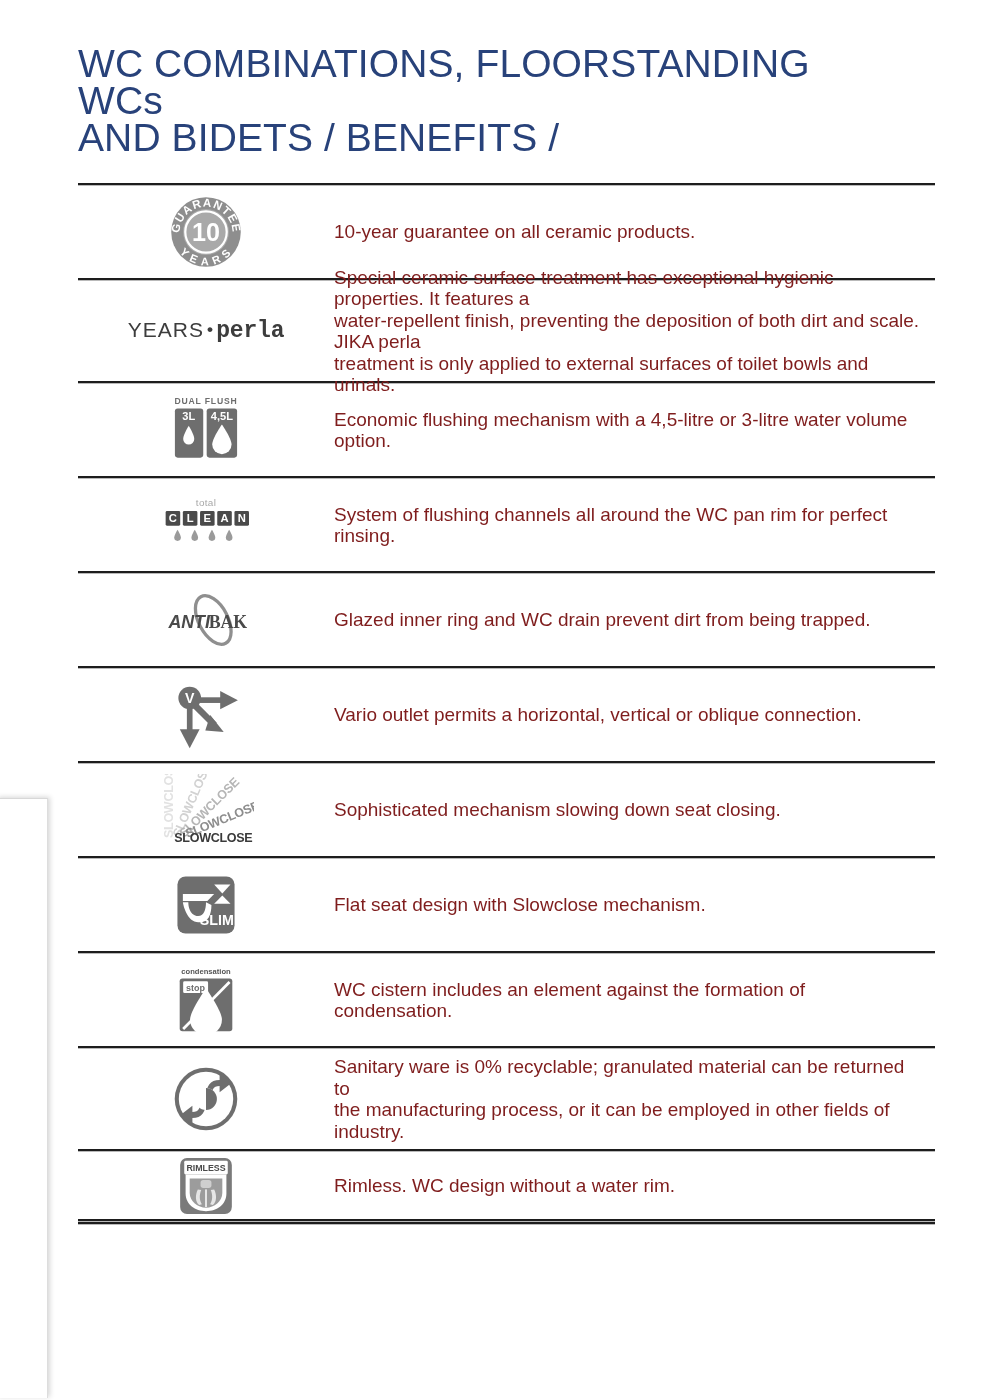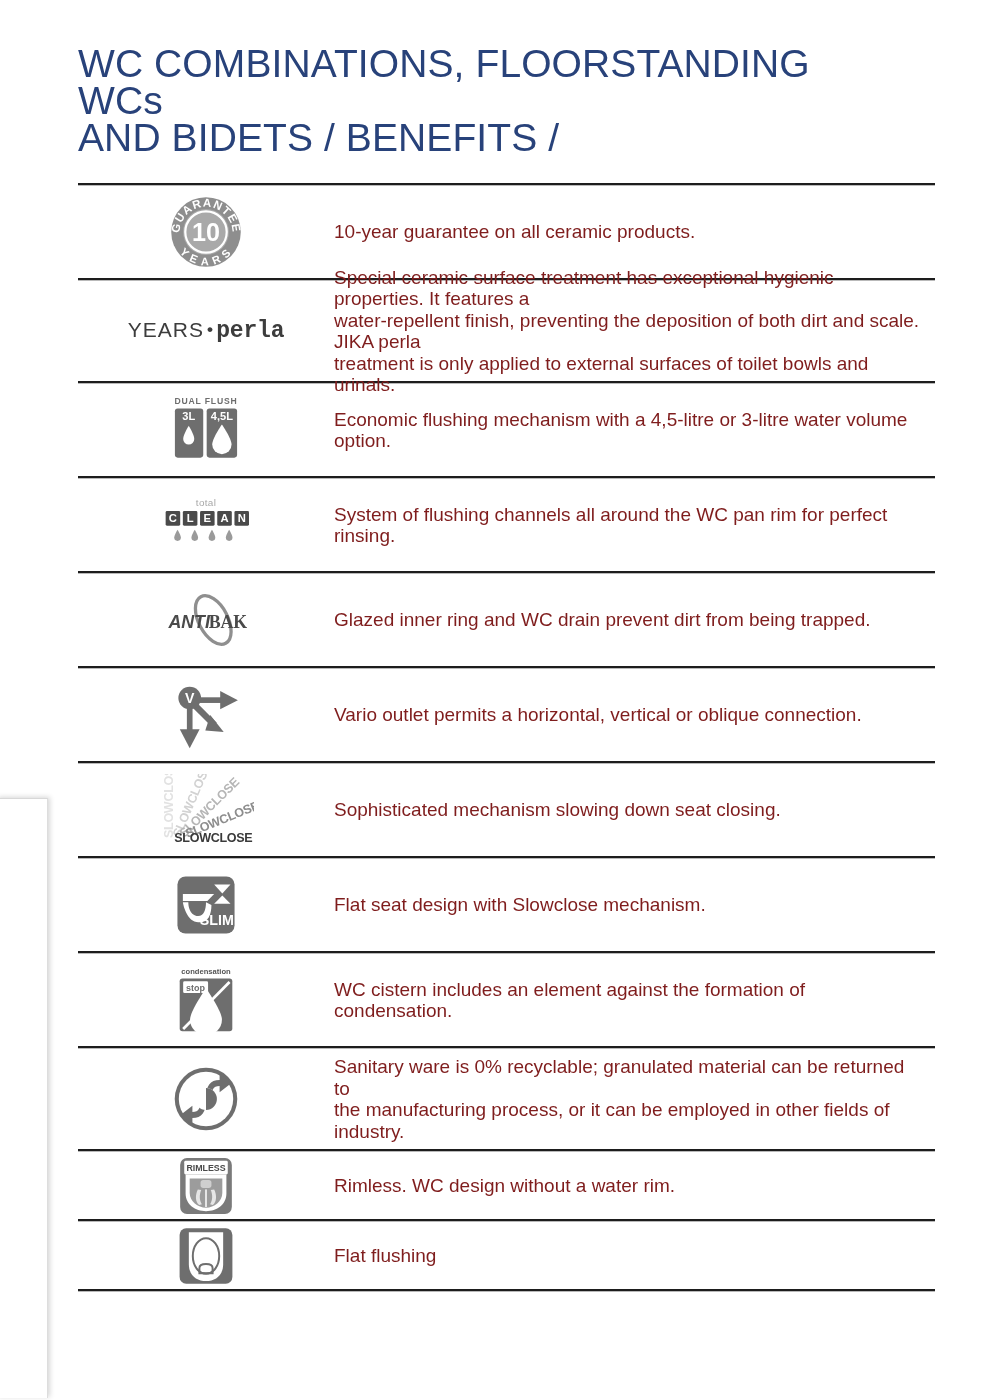--- a/index.html
+++ b/index.html
@@ -305,28 +305,17 @@
           <path d="M38 52 C34 60 34 70 40 75 L44 74 C40 68 40 60 43 53 Z" fill="#e6e6e6"></path>
           <path d="M62 52 C66 60 66 70 60 75 L56 74 C60 68 60 60 57 53 Z" fill="#e6e6e6"></path>
           <line x1="50" y1="52" x2="50" y2="78" stroke="#e6e6e6" stroke-width="3"></line>
         </svg>
       </div>
       <div class="cell-text">Rimless. WC design without a water rim.</div>
     </div>
 
     <div class="divider"></div>
 
-    <div class="row h-c">
-      <div class="cell-icon">
-        <svg class="ico" width="66" height="66" viewBox="0 0 100 100">
-          <rect x="10" y="8" width="80" height="84" rx="10" fill="#6e6e6e"></rect>
-          <path d="M24 14 H76 V62 C76 80 64 88 50 88 C36 88 24 80 24 62 Z" fill="#ffffff"></path>
-          <ellipse cx="50" cy="50" rx="20" ry="27" fill="none" stroke="#6e6e6e" stroke-width="3"></ellipse>
-          <path d="M40 68 C40 64 44 62 50 62 C56 62 60 64 60 68 L60 76 L40 76 Z" fill="none" stroke="#6e6e6e" stroke-width="3"></path>
-        </svg>
-      </div>
-      <div class="cell-text">Flat flushing</div>
-    </div>
 
     <div class="divider"></div>
 
   </div>
 </div>
 
 </body></html>

